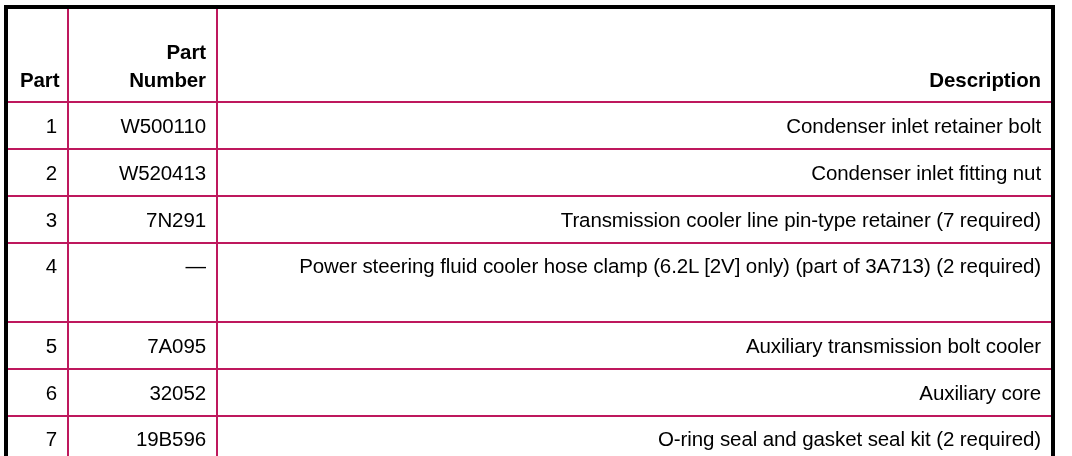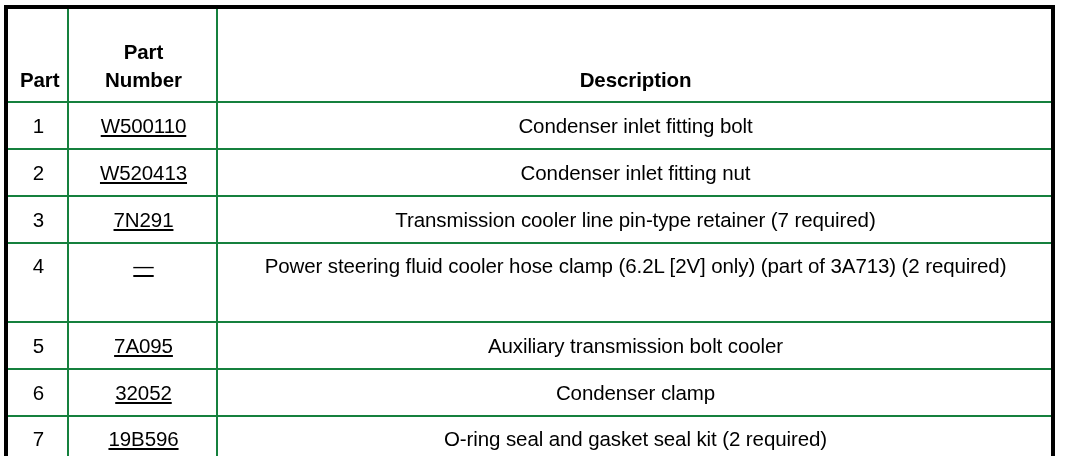--- a/index.html
+++ b/index.html
@@ -33,23 +33,23 @@
     table-layout: fixed;
     background: #ffffff;
   }
 
   .parts-table col.col-item      { width: 62px; }
   .parts-table col.col-partno    { width: 149px; }
   .parts-table col.col-desc      { width: auto; }
 
   .parts-table th,
   .parts-table td {
-    border: 2px solid #15803d;
+    border: 2px solid #be185d;
     vertical-align: middle;
-    text-align: center;
+    text-align: right;
     padding: 4px 10px 4px 12px;
     font-size: 20.5px;
     line-height: 1.32;
     letter-spacing: -0.1px;
   }
 
   .parts-table thead th {
     font-weight: bold;
     height: 80px;
     vertical-align: bottom;
@@ -79,21 +79,21 @@
   .parts-table tbody tr.row-tall {
     height: 79px;
   }
 
   .parts-table tbody tr.row-tall td {
     vertical-align: top;
     padding-top: 8px;
   }
 
   .cell-item  { text-align: left; padding-left: 11px; }
-  .cell-partno { padding-left: 13px; text-decoration: underline; }
+  .cell-partno { padding-left: 13px; }
   .cell-desc  { padding-left: 13px; padding-right: 14px; }
 </style>
 </head>
 <body>
 
 <div class="page">
 
   <table class="parts-table">
     <colgroup>
       <col class="col-item">
@@ -107,21 +107,21 @@
           <span class="ln ln-1">Part</span>
           <span class="ln ln-2">Number</span>
         </th>
         <th class="head-desc">Description</th>
       </tr>
     </thead>
     <tbody>
       <tr>
         <td class="cell-item">1</td>
         <td class="cell-partno">W500110</td>
-        <td class="cell-desc">Condenser inlet fitting bolt</td>
+        <td class="cell-desc">Condenser inlet retainer bolt</td>
       </tr>
       <tr>
         <td class="cell-item">2</td>
         <td class="cell-partno">W520413</td>
         <td class="cell-desc">Condenser inlet fitting nut</td>
       </tr>
       <tr>
         <td class="cell-item">3</td>
         <td class="cell-partno">7N291</td>
         <td class="cell-desc">Transmission cooler line pin-type retainer (7 required)</td>
@@ -132,21 +132,21 @@
         <td class="cell-desc">Power steering fluid cooler hose clamp (6.2L [2V] only) (part of 3A713) (2 required)</td>
       </tr>
       <tr>
         <td class="cell-item">5</td>
         <td class="cell-partno">7A095</td>
         <td class="cell-desc">Auxiliary transmission bolt cooler</td>
       </tr>
       <tr>
         <td class="cell-item">6</td>
         <td class="cell-partno">32052</td>
-        <td class="cell-desc">Condenser clamp</td>
+        <td class="cell-desc">Auxiliary core</td>
       </tr>
       <tr>
         <td class="cell-item">7</td>
         <td class="cell-partno">19B596</td>
         <td class="cell-desc">O-ring seal and gasket seal kit (2 required)</td>
       </tr>
     </tbody>
   </table>
 
 </div>

